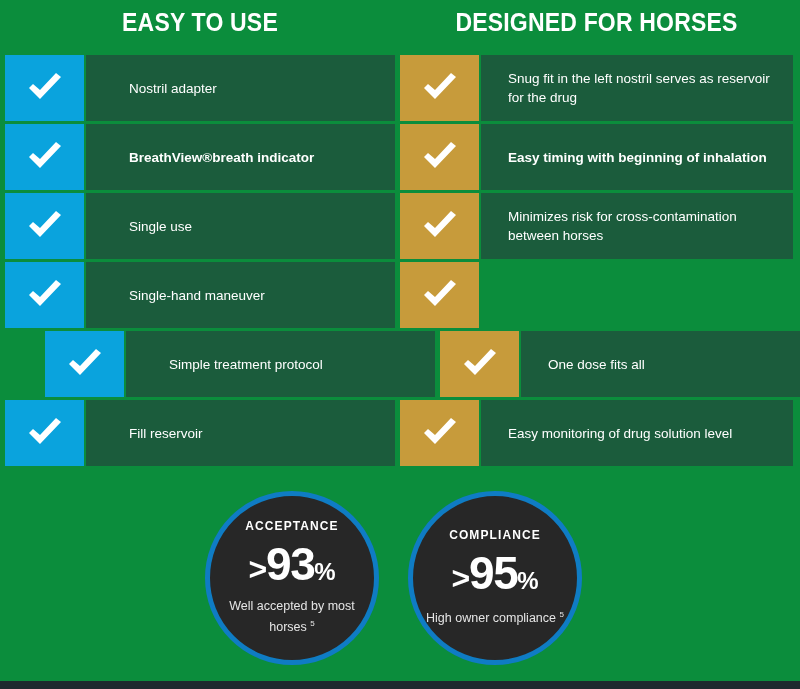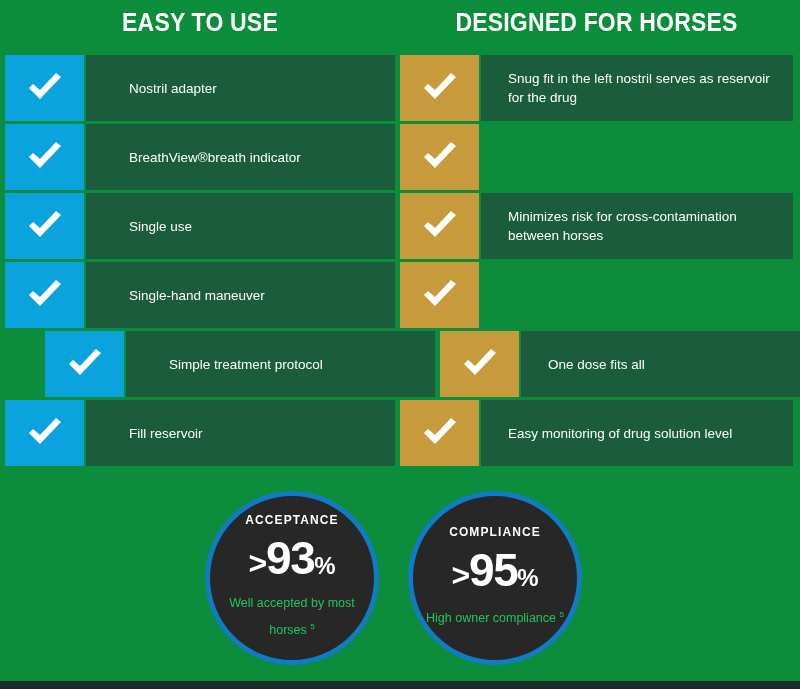--- a/index.html
+++ b/index.html
@@ -58,21 +58,21 @@
 
   .trow {
     position: absolute;
     left: 0;
     width: 800px;
     height: 66px;
     border-radius: 29px;
   }
 
   .trow:nth-child(1) { top: 0px; }
-  .trow:nth-child(2) { top: 69px; }
+  .trow:nth-child(2) { top: 69px; font-weight: bold; }
   .trow:nth-child(3) { top: 138px; }
   .trow:nth-child(4) { top: 207px; }
   .trow:nth-child(5) { top: 276px; margin-left: 40px; }
   .trow:nth-child(6) { top: 345px; }
 
   
   .chk {
     position: absolute;
     top: 0;
     width: 79px;
@@ -147,23 +147,23 @@
     display: flex;
     align-items: baseline;
     justify-content: center;
     margin-bottom: 10px;
   }
   .stat-gt   { font-size: 32px; letter-spacing: -1px; }
   .stat-num  { font-size: 46px; letter-spacing: -1.5px; }
   .stat-pct  { font-size: 24px; }
 
   .stat-desc {
-    color: #22c55e;
+    color: #e5e5e5;
     font-size: 12.5px;
-    line-height: 24px;
+    line-height: 18px;
     width: 140px;
   }
   .stat-sup { font-size: 8px; vertical-align: super; }
 
   
   .bottom-strip {
     position: absolute;
     left: 0;
     bottom: 0;
     width: 800px;
@@ -208,20 +208,23 @@
             <path d="M4 16 L15 27 L36 5 L31 1 L15 18 L8 12 Z" fill="#ffffff"></path>
           </svg>
       </div>
       <div class="txtpanel left">
         <span class="cell-text">BreathView®breath indicator</span>
       </div>
       <div class="chk gold">
         <svg width="40" height="32" viewBox="0 0 40 32">
             <path d="M4 16 L15 27 L36 5 L31 1 L15 18 L8 12 Z" fill="#ffffff"></path>
           </svg>
+      </div>
+      <div class="txtpanel right">
+        <span class="cell-text">Easy timing with beginning of inhalation</span>
       </div>
     </div>
 
     <div class="trow">
       <div class="chk blue">
         <svg width="40" height="32" viewBox="0 0 40 32">
             <path d="M4 16 L15 27 L36 5 L31 1 L15 18 L8 12 Z" fill="#ffffff"></path>
           </svg>
       </div>
       <div class="txtpanel left">

